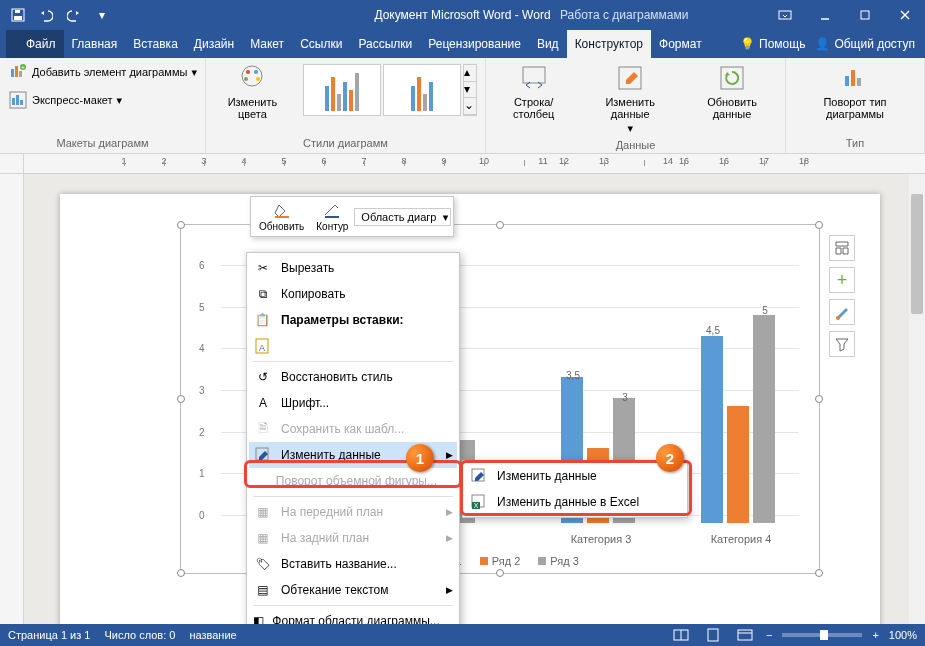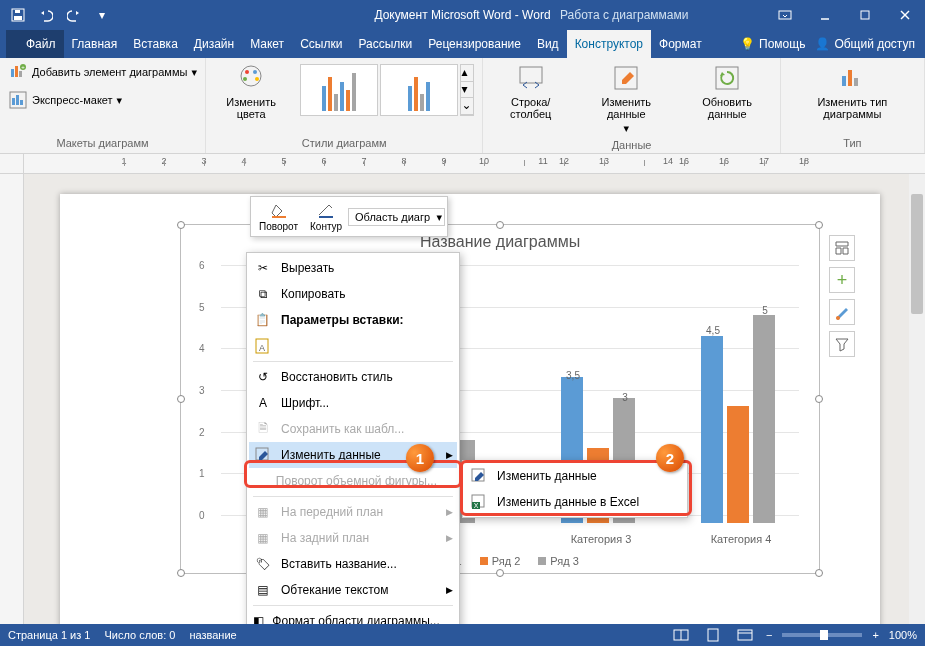--- a/index.html
+++ b/index.html
@@ -13,21 +13,21 @@
 .title-contextual { position: absolute; left: 540px; top: 0; height: 30px; display: flex; align-items: center; padding: 0 20px; font-size: 12px; color: #d0e0f0; }
 .winbtns { position: absolute; right: 0; top: 0; display: flex; }
 .winbtns .wbtn { width: 40px; height: 30px; display: flex; align-items: center; justify-content: center; color: #fff; }
 
 
 .ribbon-tabs { height: 28px; background: #2b579a; color: #fff; display: flex; align-items: stretch; padding-left: 6px; position: relative; }
 .tab { padding: 0 8px; display: flex; align-items: center; font-size: 12px; cursor: default; }
 .tab.file { background: #1e3e6e; padding-left: 20px; }
 .tab.active { background: #f3f3f3; color: #2b579a; }
 .tab.contextual { background: #2b579a; color: #fff; }
-.tab.contextual.active { background: #f3f3f3; color: #0369a1; }
+.tab.contextual.active { background: #f3f3f3; color: #0f172a; }
 .tab-right { margin-left: auto; display: flex; align-items: center; gap: 10px; padding-right: 10px; }
 .help-q { display: flex; align-items: center; gap: 4px; }
 .share { display: flex; align-items: center; gap: 4px; }
 
 
 .ribbon { height: 96px; background: #f3f3f3; border-bottom: 1px solid #d4d4d4; display: flex; }
 .group { border-right: 1px solid #e1e1e1; display: flex; flex-direction: column; padding: 2px 4px 0; }
 .group-body { flex: 1; display: flex; align-items: flex-start; gap: 4px; }
 .group-label { text-align: center; font-size: 11px; color: #666; padding: 2px 0 4px; }
 .rbtn-v { display: flex; flex-direction: column; align-items: center; gap: 2px; padding: 2px 4px; font-size: 11px; text-align: center; }
@@ -279,21 +279,21 @@
   <div class="group">
     <div class="group-body">
       <div class="rbtn-v">
           <span class="ricon ricon-lg">
             <svg width="28" height="28">
               <rect x="4" y="12" width="4" height="10" fill="#5b9bd5"></rect>
               <rect x="10" y="6" width="4" height="16" fill="#ed7d31"></rect>
               <rect x="16" y="14" width="4" height="8" fill="#a5a5a5"></rect>
             </svg>
           </span>
-          <span>Изменить тип диаграммы</span>
+          <span>Поворот тип диаграммы</span>
         </div>
     </div>
     <div class="group-label">Тип</div>
   </div>
 </div>
 
 <div class="ruler-h">
   <div class="ruler-corner"></div>
   <div class="ruler-scale" id="ruler-scale">
       <div class="lbl" style="left: 100px;">1</div>
@@ -343,21 +343,20 @@
       <div class="chart-handles">
         <div class="h" style="left:-4px;top:-4px"></div>
           <div class="h" style="right:-4px;top:-4px"></div>
         <div class="h" style="left:-4px;bottom:-4px"></div>
           <div class="h" style="right:-4px;bottom:-4px"></div>
         <div class="h" style="left:50%;top:-4px;margin-left:-4px"></div>
           <div class="h" style="left:50%;bottom:-4px;margin-left:-4px"></div>
         <div class="h" style="left:-4px;top:50%;margin-top:-4px"></div>
           <div class="h" style="right:-4px;top:50%;margin-top:-4px"></div>
       </div>
-      <div class="chart-title">Название диаграммы</div>
       <div class="plot" id="plot">
           <div class="gridline" style="top: 250px;"></div>
           <div class="ylbl" style="top: 250px;">0</div>
           <div class="gridline" style="top: 208.333px;"></div>
           <div class="ylbl" style="top: 208.333px;">1</div>
           <div class="gridline" style="top: 166.667px;"></div>
           <div class="ylbl" style="top: 166.667px;">2</div>
           <div class="gridline" style="top: 125px;"></div>
           <div class="ylbl" style="top: 125px;">3</div>
           <div class="gridline" style="top: 83.3333px;"></div>
@@ -427,21 +426,21 @@
 </div>
 
 <div class="mini-toolbar">
   <div class="mtbtn">
       <span class="ricon">
         <svg width="18" height="16">
           <path d="M6 2l6 6-6 6-4-4z" fill="none" stroke="#666"></path>
           <rect x="2" y="13" width="14" height="2" fill="#ed7d31"></rect>
         </svg>
       </span>
-      <span>Поворот</span>
+      <span>Обновить</span>
     </div>
   <div class="mtbtn">
       <span class="ricon">
         <svg width="18" height="16">
           <path d="M2 12L12 2l3 3" fill="none" stroke="#666"></path>
           <rect x="2" y="13" width="14" height="2" fill="#2b579a"></rect>
         </svg>
       </span>
       <span>Контур</span>
     </div>

